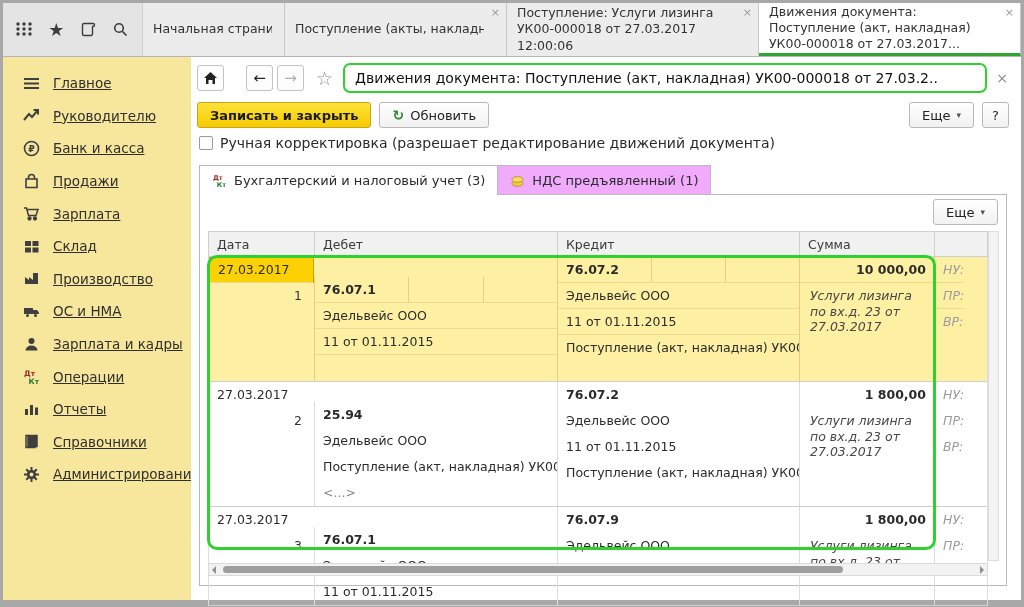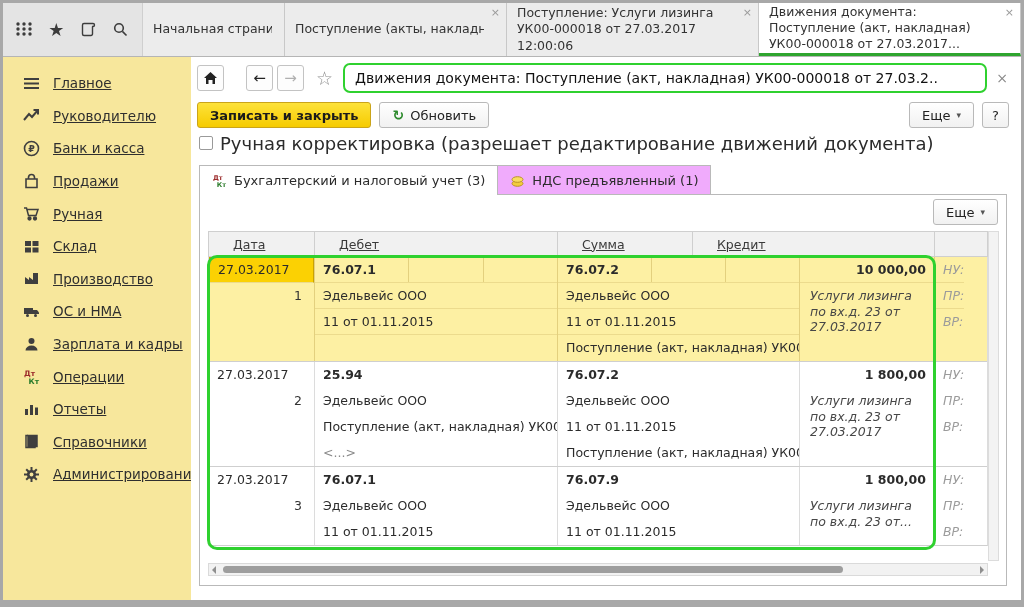--- a/index.html
+++ b/index.html
@@ -42,44 +42,44 @@
   .btn { height:26px; border:1px solid #b9b9b9; border-radius:3px; background:linear-gradient(#ffffff,#f1f1f1); padding:0 12px; display:flex; align-items:center; gap:6px; font-size:13px; color:#222; cursor:pointer; }
   .btn.primary { background:linear-gradient(#fde23a,#f6cb00); border-color:#caa41a; font-weight:bold; color:#1a1a1a; }
   .btn .ric { color:#2e8b2e; font-size:14px; font-weight:bold; }
   .spacer { flex:1; }
   .btn.square { width:27px; padding:0; justify-content:center; }
   .caret { font-size:9px; color:#555; }
 
   
   .checkrow { height:24px; display:flex; align-items:center; gap:7px; padding-left:8px; }
   .cbox { width:14px; height:14px; border:1px solid #9a9a9a; background:#fff; border-radius:2px; cursor:pointer; }
-  .cbox-label { font-size:18px; color:#2b2b2b; }
+  .cbox-label { font-size:14px; color:#2b2b2b; }
 
   
   .doctabs { display:flex; align-items:flex-end; padding-left:8px; margin-top:9px; height:30px; position:relative; z-index:3; }
   .dtab { height:29px; display:flex; align-items:center; gap:7px; padding:0 12px; border:1px solid #b9b9b9; border-bottom:none; font-size:13px; color:#2b2b2b; cursor:pointer; background:#f0abfc; }
   .dtab.active { background:#fff; margin-bottom:-1px; height:30px; }
   .dtab + .dtab { border-left:none; }
 
   
   .panel { margin:0 14px 0 8px; height:392px; border:1px solid #b9b9b9; background:#fff; position:relative; }
   .panel-bar { height:32px; position:relative; }
   .panel-bar .btn { position:absolute; right:8px; top:4px; }
 
   .table-wrap { position:absolute; left:8px; top:36px; width:780px; }
   .thead { display:flex; height:26px; background:#f1f1f1; border:1px solid #cfcfcf; font-size:12.5px; color:#3a3a3a; }
-  .thead .hc { display:flex; align-items:center; padding:0 24px;text-decoration:underline; }
+  .thead .hc { display:flex; align-items:center; padding:0 8px; }
   .thead .hc + .hc { border-left:1px solid #cfcfcf; }
   .hc.c-date{width:105px;} .hc.c-debit{width:243px;} .hc.c-credit{width:242px;} .hc.c-sum{width:135px;} .hc.c-tax{width:53px;}
 
   .tbody { position:relative; border-left:1px solid #dcdcdc; border-right:1px solid #dcdcdc; border-bottom:1px solid #cfcfcf; }
   .trow { display:flex; font-size:12.5px; }
   .trow + .trow { border-top:1px solid #cfcfcf; }
   .col { flex:none; }
-  .col.date{width:105px;} .col.debit{width:243px;} .col.credit{width:242px;} .col.sum{width:135px;} .col.tax{width:30px;}
+  .col.date{width:105px;} .col.debit{width:243px;margin-top:20px;} .col.credit{width:242px;} .col.sum{width:135px;} .col.tax{width:30px;}
   .col + .col { border-left:1px solid #dcdcdc; }
   .line { height:26px; line-height:26px; padding:0 8px; white-space:nowrap; overflow:hidden; }
   .acct { font-weight:bold; }
   .numcell { text-align:right; padding-right:12px; color:#333; }
   .sumval { font-weight:bold; text-align:right; }
   .note { font-style:italic; color:#474747; line-height:15.5px; padding:5px 8px 13px 10px; white-space:normal; height:78px; }
   .taxlbl { color:#9b9b9b; font-style:italic; }
   .grey { color:#8a8a8a; }
 
   .trow.selected { background:#fdf0a3; }
@@ -198,21 +198,21 @@
         <span>Продажи</span>
       </div>
       <div class="snav-item">
         <span>
             <svg width="17" height="17" viewBox="0 0 17 17" fill="none" stroke="#3f3f3f" stroke-width="1.5">
               <path d="M1 3 h2.5 l2 7.5 h7.5 l2 -6 h-10.5"></path>
               <circle cx="6.5" cy="13.5" r="1.4" fill="#3f3f3f"></circle>
               <circle cx="12" cy="13.5" r="1.4" fill="#3f3f3f"></circle>
             </svg>
           </span>
-        <span>Ручная</span>
+        <span>Зарплата</span>
       </div>
       <div class="snav-item">
         <span>
             <svg width="17" height="17" viewBox="0 0 17 17" fill="#3f3f3f">
               <rect x="2" y="3" width="6" height="5"></rect>
               <rect x="9.5" y="3" width="6" height="5"></rect>
               <rect x="2" y="9.5" width="6" height="5"></rect>
               <rect x="9.5" y="9.5" width="6" height="5"></rect>
             </svg>
           </span>
@@ -358,22 +358,22 @@
           <div class="btn">
             <span>Еще</span>
             <span class="caret">▾</span>
           </div>
         </div>
 
         <div class="table-wrap">
           <div class="thead">
             <div class="hc c-date">Дата</div>
             <div class="hc c-debit">Дебет</div>
+            <div class="hc c-credit">Кредит</div>
             <div class="hc c-sum">Сумма</div>
-            <div class="hc c-credit">Кредит</div>
             <div class="hc c-tax"></div>
           </div>
 
           <div class="tbody">
 
             <div class="trow selected">
               <div class="col date">
                 <div class="line datecell-focus ib">27.03.2017</div>
                 <div class="line numcell">1</div>
                 <div class="line"></div>

